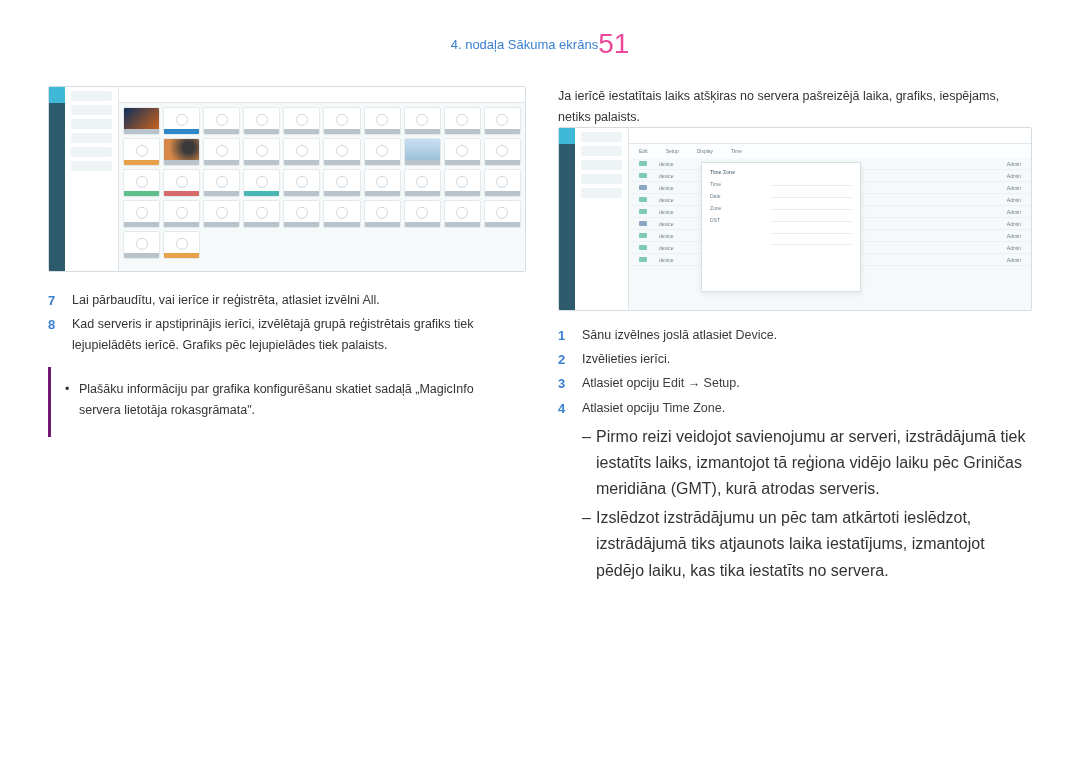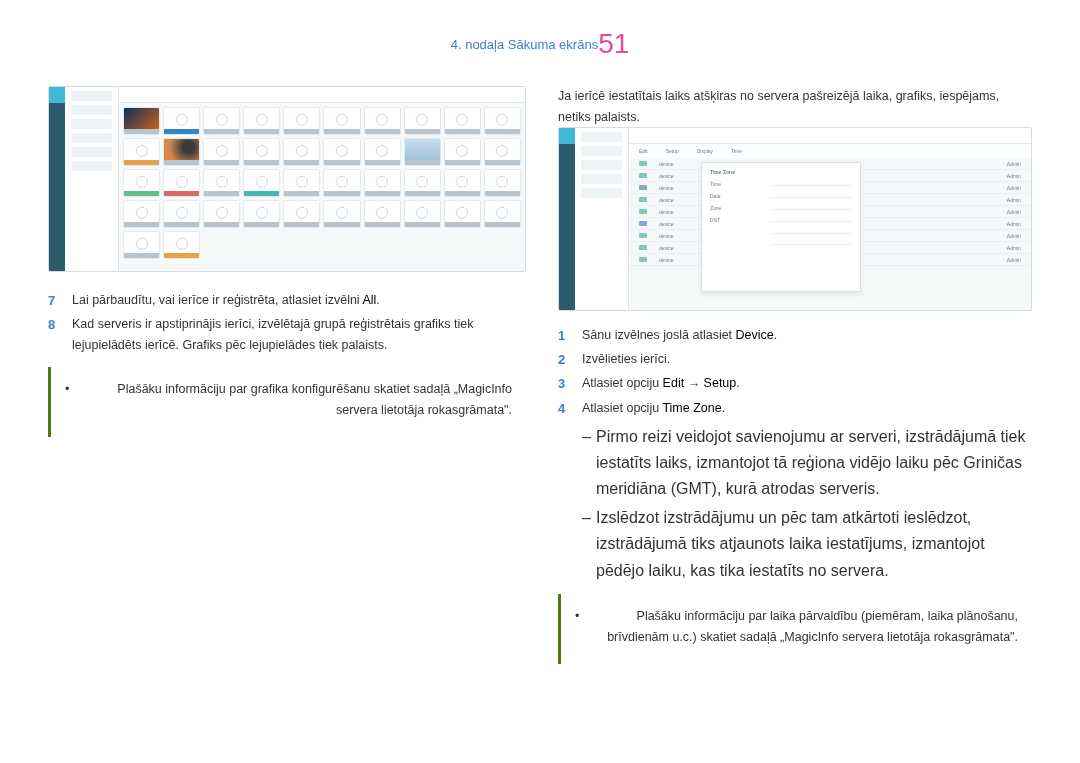--- a/index.html
+++ b/index.html
@@ -144,44 +144,43 @@
     line-height: 1.7;
     margin-bottom: 2px;
   }
   .num-list .num {
     flex: 0 0 14px;
     color: #3a7fd0;
     font-weight: bold;
     font-size: 13px;
   }
   .num-list .li-body { flex: 1; font-size: 12.5px; color:#333; }
-  .orange { color: #000000; }
+  .orange { color: #404040; }
   .arrow { font-family: Arial; }
   .sub-dash-list {
     list-style: none;
     margin: 4px 0 4px 24px;
   }
   .sub-dash-list li {
     position: relative;
     padding-left: 14px;
     line-height: 1.65;
     font-size: 16px;
     color:#333;
     margin-bottom: 2px;
   }
   .sub-dash-list li::before {
     content: "–";
     position: absolute; left: 0; top: 0;
     color: #333;
   }
   .info-box {
-    border-left: 3px solid #4d7c0f;
+    border-left: 3px solid #701a75;
     padding: 12px 14px 12px 14px;
     margin-top: 10px;
-    text-align: right;
   }
   .info-box ul { list-style: none; }
   .info-box li {
     position: relative;
     padding-left: 14px;
     line-height: 1.7;
     font-size: 12.5px;
     color:#333;
     margin-bottom: 4px;
   }
@@ -486,20 +485,15 @@
           <span>Atlasiet opciju </span><span class="orange">Time Zone</span><span>.</span>
         </span>
       </li>
     </ol>
 
     <ul class="sub-dash-list">
       <li>Pirmo reizi veidojot savienojumu ar serveri, izstrādājumā tiek iestatīts laiks, izmantojot tā reģiona vidējo laiku pēc Griničas meridiāna (GMT), kurā atrodas serveris.</li>
       <li>Izslēdzot izstrādājumu un pēc tam atkārtoti ieslēdzot, izstrādājumā tiks atjaunots laika iestatījums, izmantojot pēdējo laiku, kas tika iestatīts no servera.</li>
     </ul>
 
-    <div class="info-box">
-      <ul>
-        <li>Plašāku informāciju par laika pārvaldību (piemēram, laika plānošanu, brīvdienām u.c.) skatiet sadaļā „MagicInfo servera lietotāja rokasgrāmata".</li>
-      </ul>
-    </div>
   </div>
 
 </div>
 
 </body></html>

